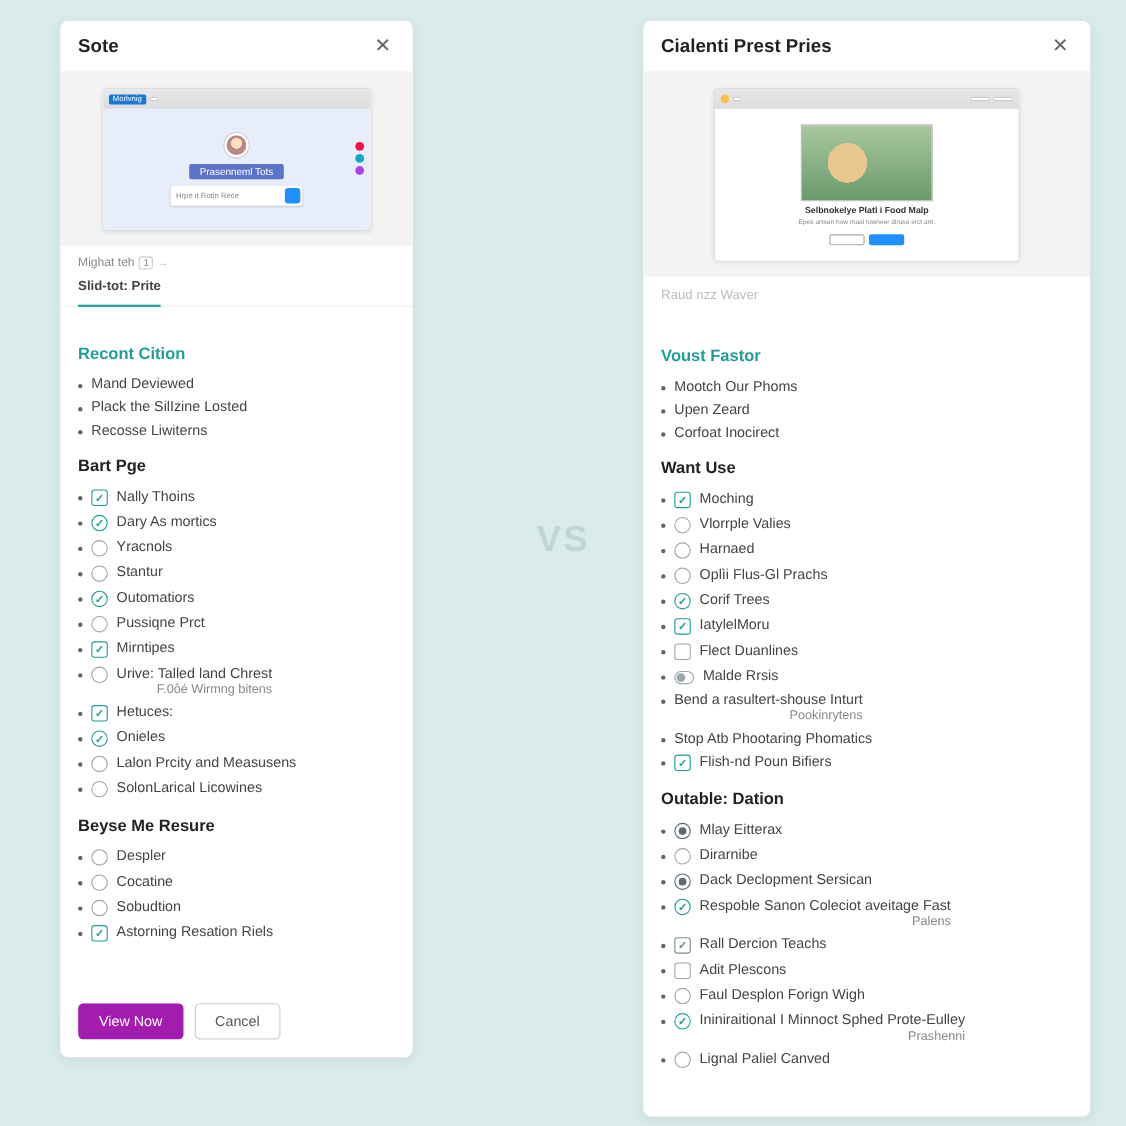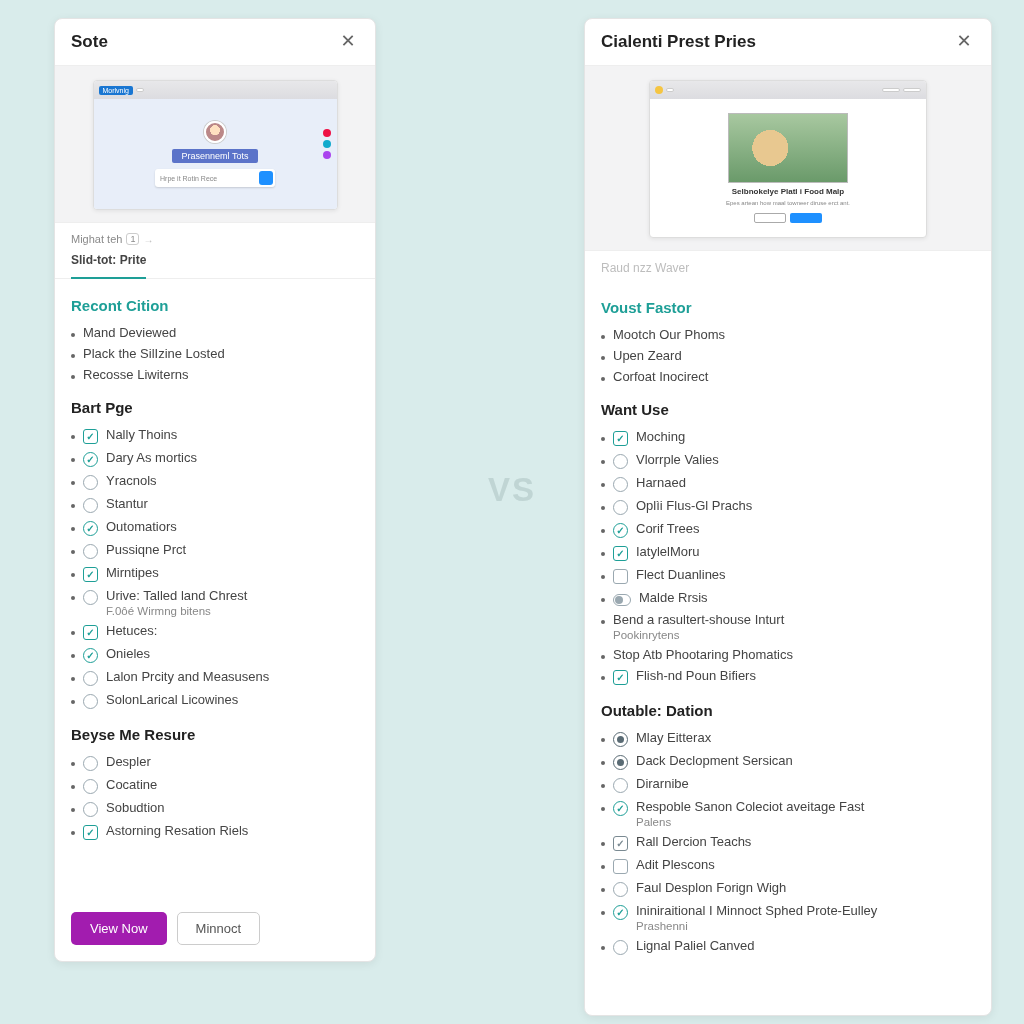--- a/index.html
+++ b/index.html
@@ -142,33 +142,33 @@
     margin-bottom:-1px;
   }
   .watermark {
     padding: 10px 16px 6px 16px;
     font-size:12px; color:#bdbdbd;
   }
 
   .content { padding: 6px 16px 14px 16px; flex:1; overflow-y:auto; }
   .section-title {
     color:#1e9f97; font-weight:700; font-size:15px;
-    margin: 12px 0 8px 0;
+    margin: 28px 0 8px 0;
   }
   .plain-title {
     color:#222; font-weight:700; font-size:15px;
     margin: 14px 0 8px 0;
   }
   ul { list-style:none; }
   .bullet-item, .check-item {
     display:flex; align-items:flex-start; gap:8px;
     padding: 3px 0;
     font-size:13px; color:#444;
   }
-  .check-item .wrap { display:flex; flex-direction:column; }
+  .check-item .wrap { display:flex; flex-direction:column;text-align:right; }
   .check-item .subtext { font-size:11.5px; color:#888; margin-top:2px; }
   .dot-outer {
     width:4px; height:4px; border-radius:50%;
     background:#666; margin-top:8px; flex-shrink:0;
   }
   .cb {
     width:15px; height:15px; flex-shrink:0; margin-top:2px;
     display:inline-flex; align-items:center; justify-content:center;
     font-size:10px; font-weight:900;
   }
@@ -375,21 +375,21 @@
           <span class="cb cb-square-filled" style="">✓</span>
           <span class="wrap">
             <span>Astorning Resation Riels</span>
           </span>
         </li>
       </ul>
     </div>
 
   <div class="btn-row">
     <div class="btn btn-primary">View Now</div>
-    <div class="btn btn-secondary">Minnoct</div>
+    <div class="btn btn-secondary">Cancel</div>
   </div>
 </div>
 
 <div class="panel panel-right">
   <div class="panel-header">
     <div class="panel-title">Cialenti Prest Pries</div>
     <div class="close-btn">✕</div>
   </div>
 
   <div class="preview-zone">
@@ -520,30 +520,30 @@
       <ul>
         <li class="check-item">
           <span class="dot-outer"></span>
           <span class="cb cb-radio-dot" style=""></span>
           <span class="wrap">
             <span>Mlay Eitterax</span>
           </span>
         </li>
         <li class="check-item">
           <span class="dot-outer"></span>
+          <span class="cb cb-circle-empty" style=""></span>
+          <span class="wrap">
+            <span>Dirarnibe</span>
+          </span>
+        </li>
+        <li class="check-item">
+          <span class="dot-outer"></span>
           <span class="cb cb-radio-dot" style=""></span>
           <span class="wrap">
             <span>Dack Declopment Sersican</span>
-          </span>
-        </li>
-        <li class="check-item">
-          <span class="dot-outer"></span>
-          <span class="cb cb-circle-empty" style=""></span>
-          <span class="wrap">
-            <span>Dirarnibe</span>
           </span>
         </li>
         <li class="check-item">
           <span class="dot-outer"></span>
           <span class="cb cb-circle-filled" style="">✓</span>
           <span class="wrap">
             <span>Respoble Sanon Coleciot aveitage Fast</span>
             <span class="subtext">Palens</span>
           </span>
         </li>

